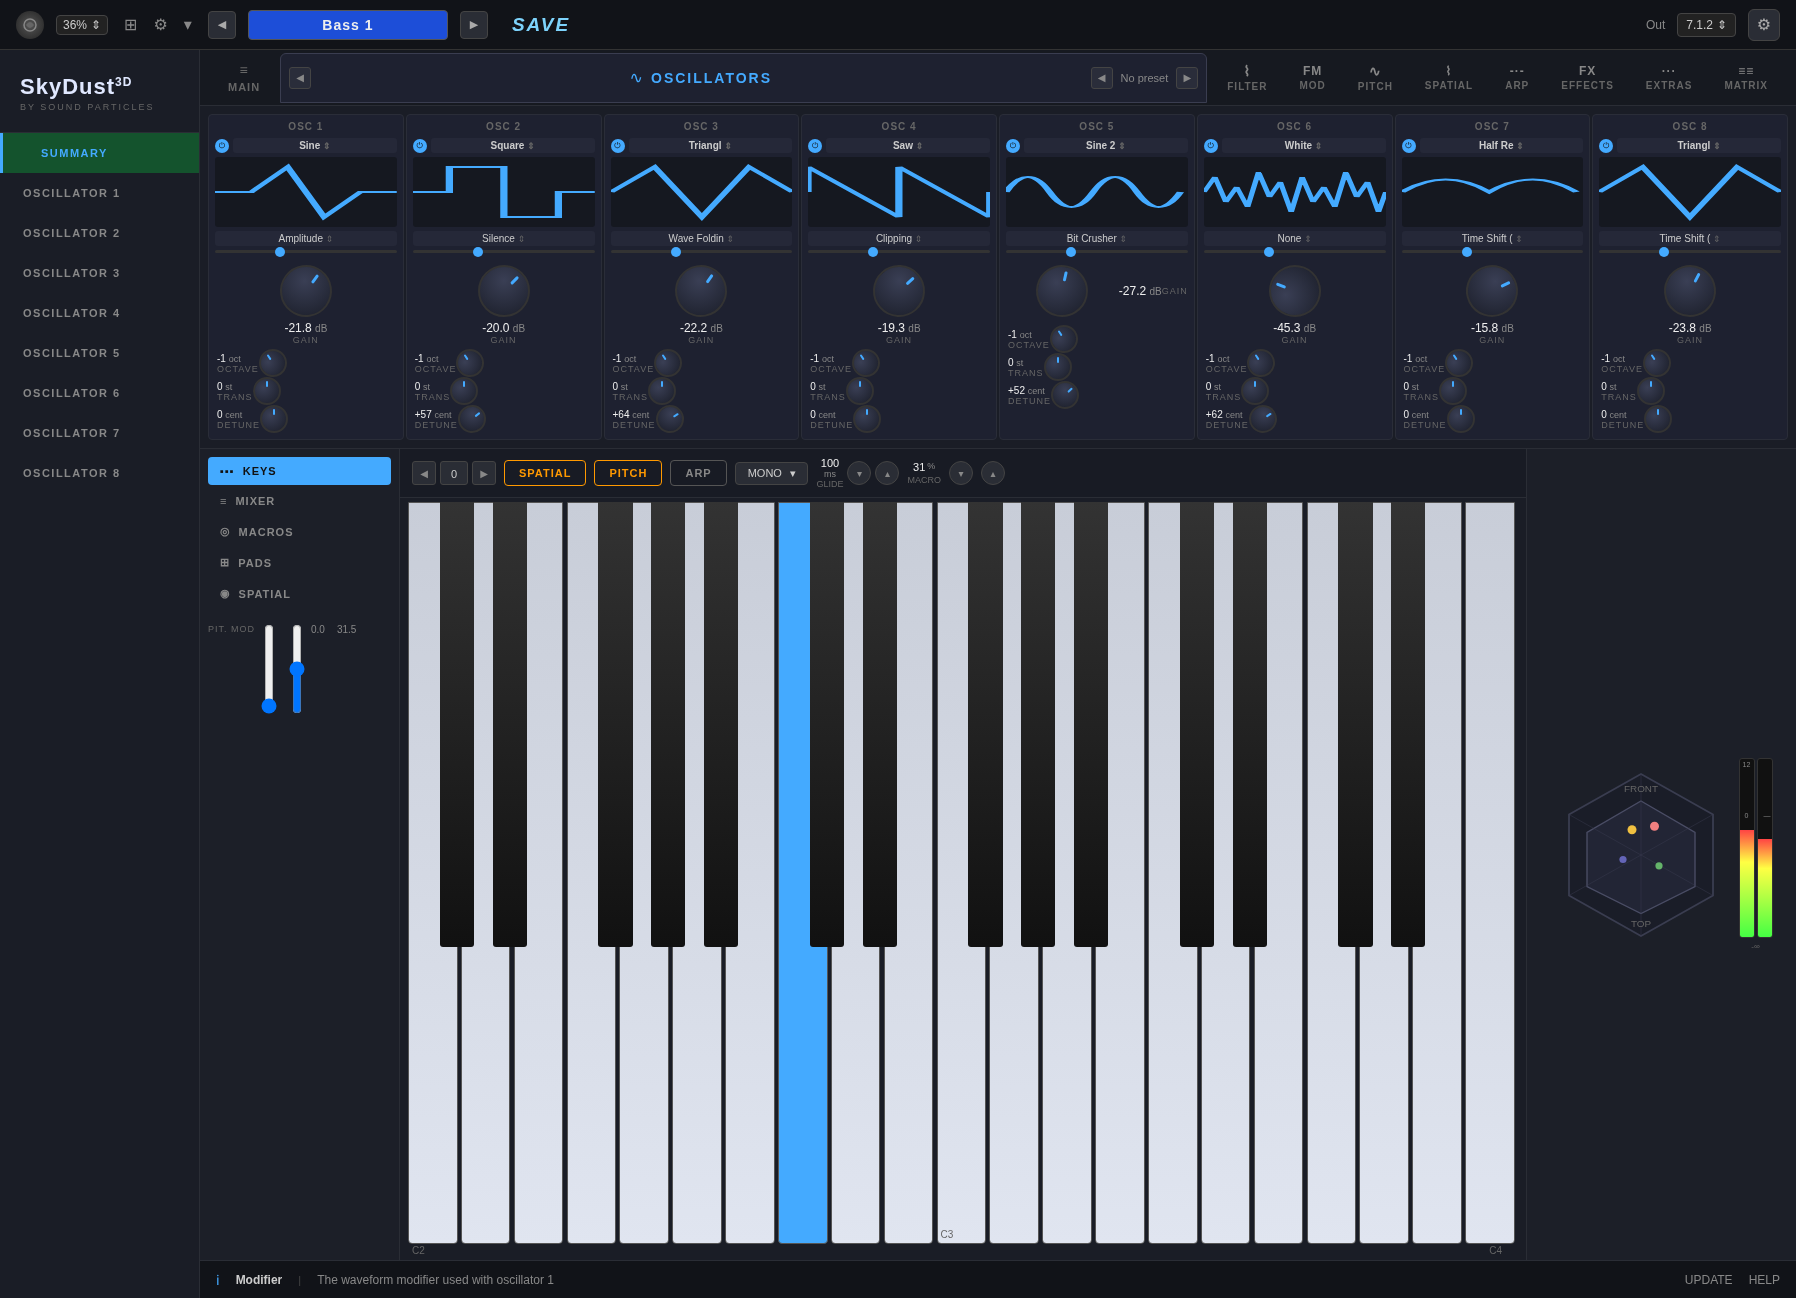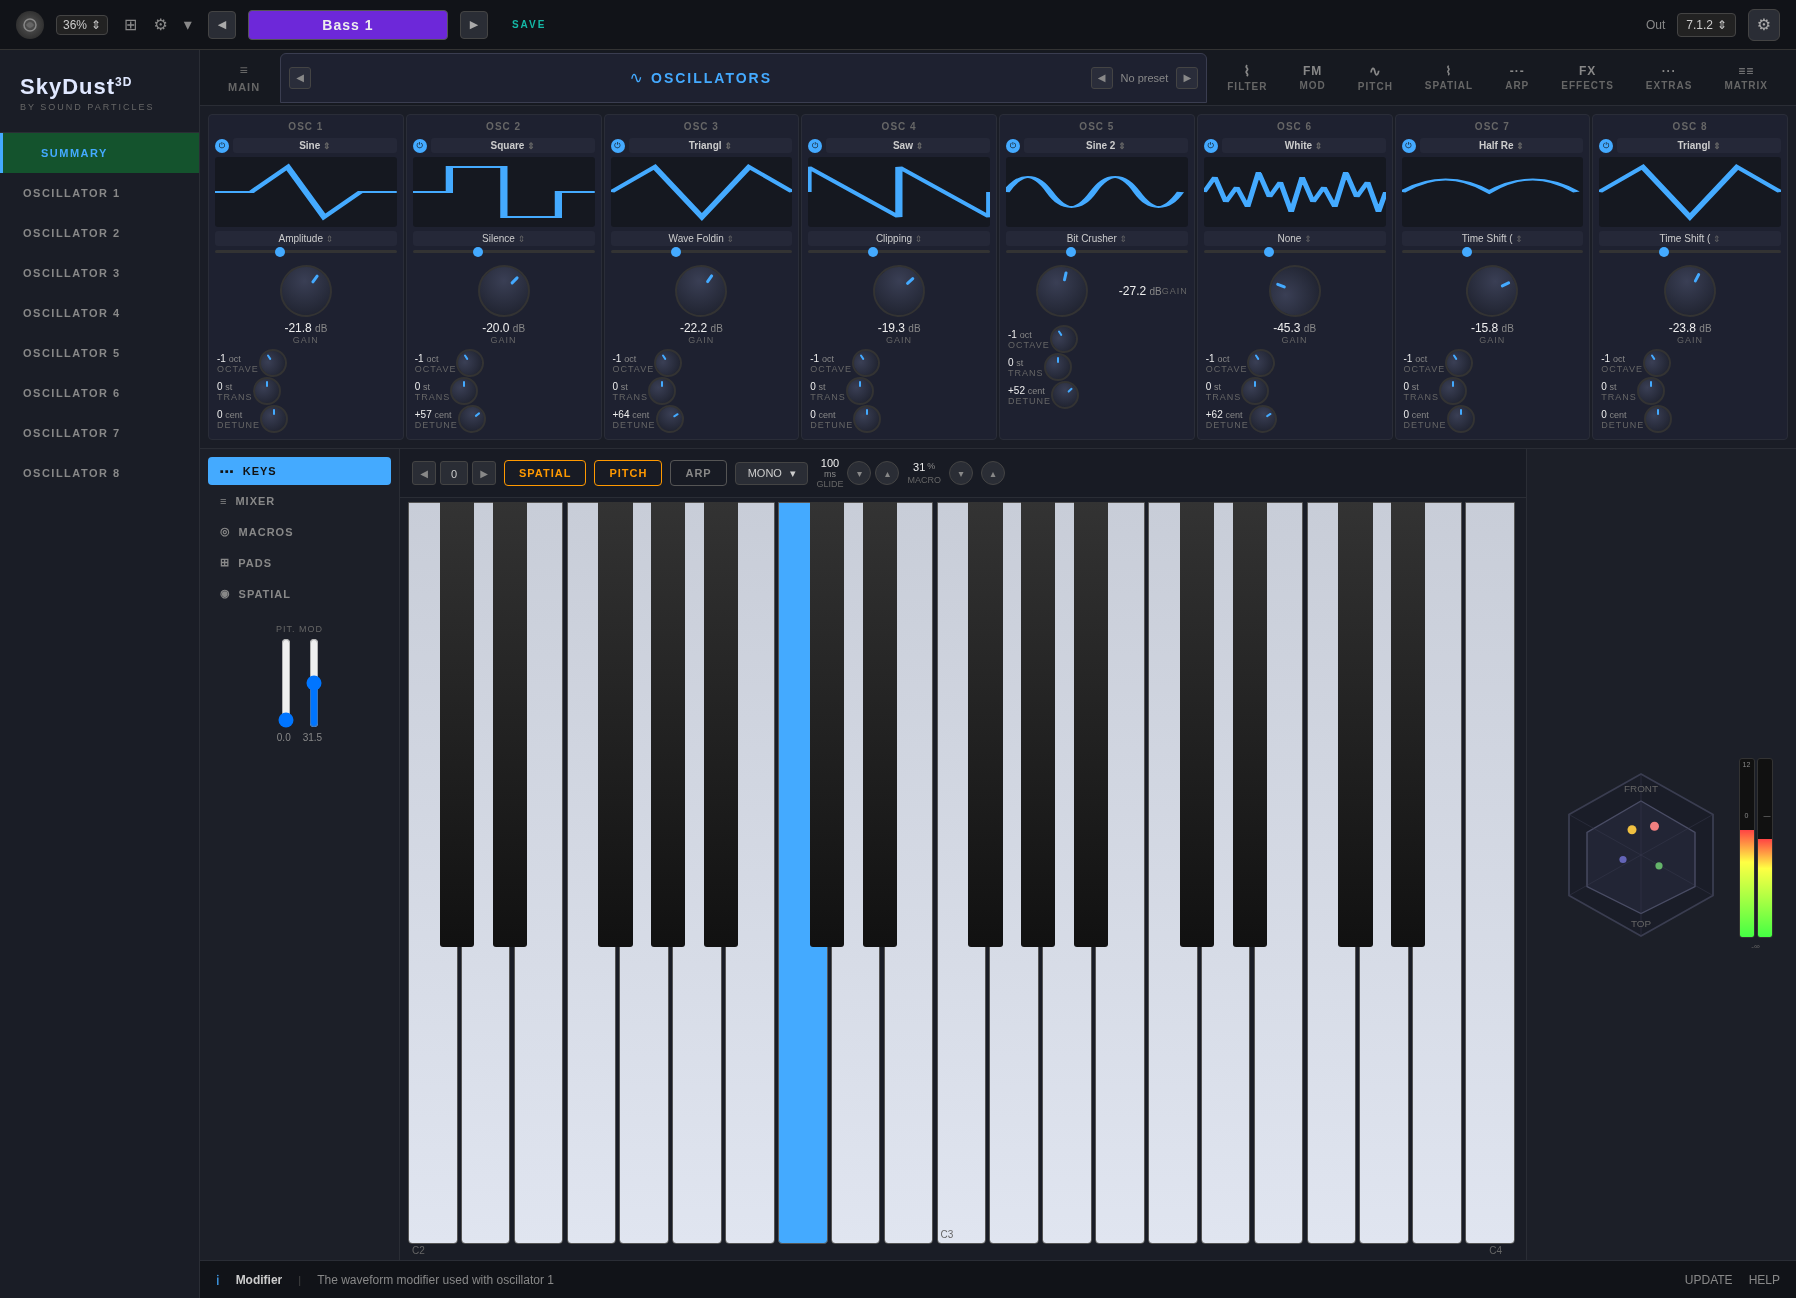--- a/index.html
+++ b/index.html
@@ -50,33 +50,34 @@
     }
     .nav-arrow {
       width: 28px; height: 28px;
       background: #2a2d35;
       border: 1px solid #444;
       border-radius: 4px;
       display: flex; align-items: center; justify-content: center;
       cursor: pointer; color: #aaa;
     }
     .preset-name {
-      background: #6d28d9;
+      background: #1d4ed8;
       border: 1px solid #555;
       border-radius: 4px;
       padding: 6px 24px;
       color: #eee; font-size: 14px; font-weight: bold;
       letter-spacing: 1px;
       min-width: 200px; text-align: center;
     }
     .save-btn {
       background: none; border: none;
-      color: #14b8a6; font-size: 10px; font-weight: bold;
+      color: #7dd3fc; font-size: 19px; font-weight: bold;
       letter-spacing: 2px; cursor: pointer;
       padding: 4px 12px;
+      font-style: italic;
     }
     .out-label { color: #888; font-size: 12px; }
     .out-value {
       background: #222; border: 1px solid #444;
       border-radius: 4px; padding: 4px 8px;
       color: #ccc; font-size: 12px;
       display: flex; align-items: center; gap: 4px;
     }
     .spacer { flex: 1; }
     .gear-btn {
@@ -285,21 +286,21 @@
     .bottom-tab {
       display: flex; align-items: center; gap: 8px;
       padding: 8px 12px;
       cursor: pointer; color: #888;
       font-size: 11px; font-weight: bold;
       letter-spacing: 1px; border-radius: 4px;
     }
     .bottom-tab.active { background: #4af; color: #111; }
     .pit-mod-area {
       padding: 8px;
-      display: flex; flex-direction: column; gap: 4px;
+      display: flex; gap: 4px;
     }
     .pit-mod-label {
       font-size: 9px; color: #666; letter-spacing: 1px; text-align: center;
     }
     .pit-mod-sliders {
       display: flex; gap: 8px; justify-content: center;
     }
     .vertical-slider-container {
       display: flex; flex-direction: column; align-items: center; gap: 4px;
     }

